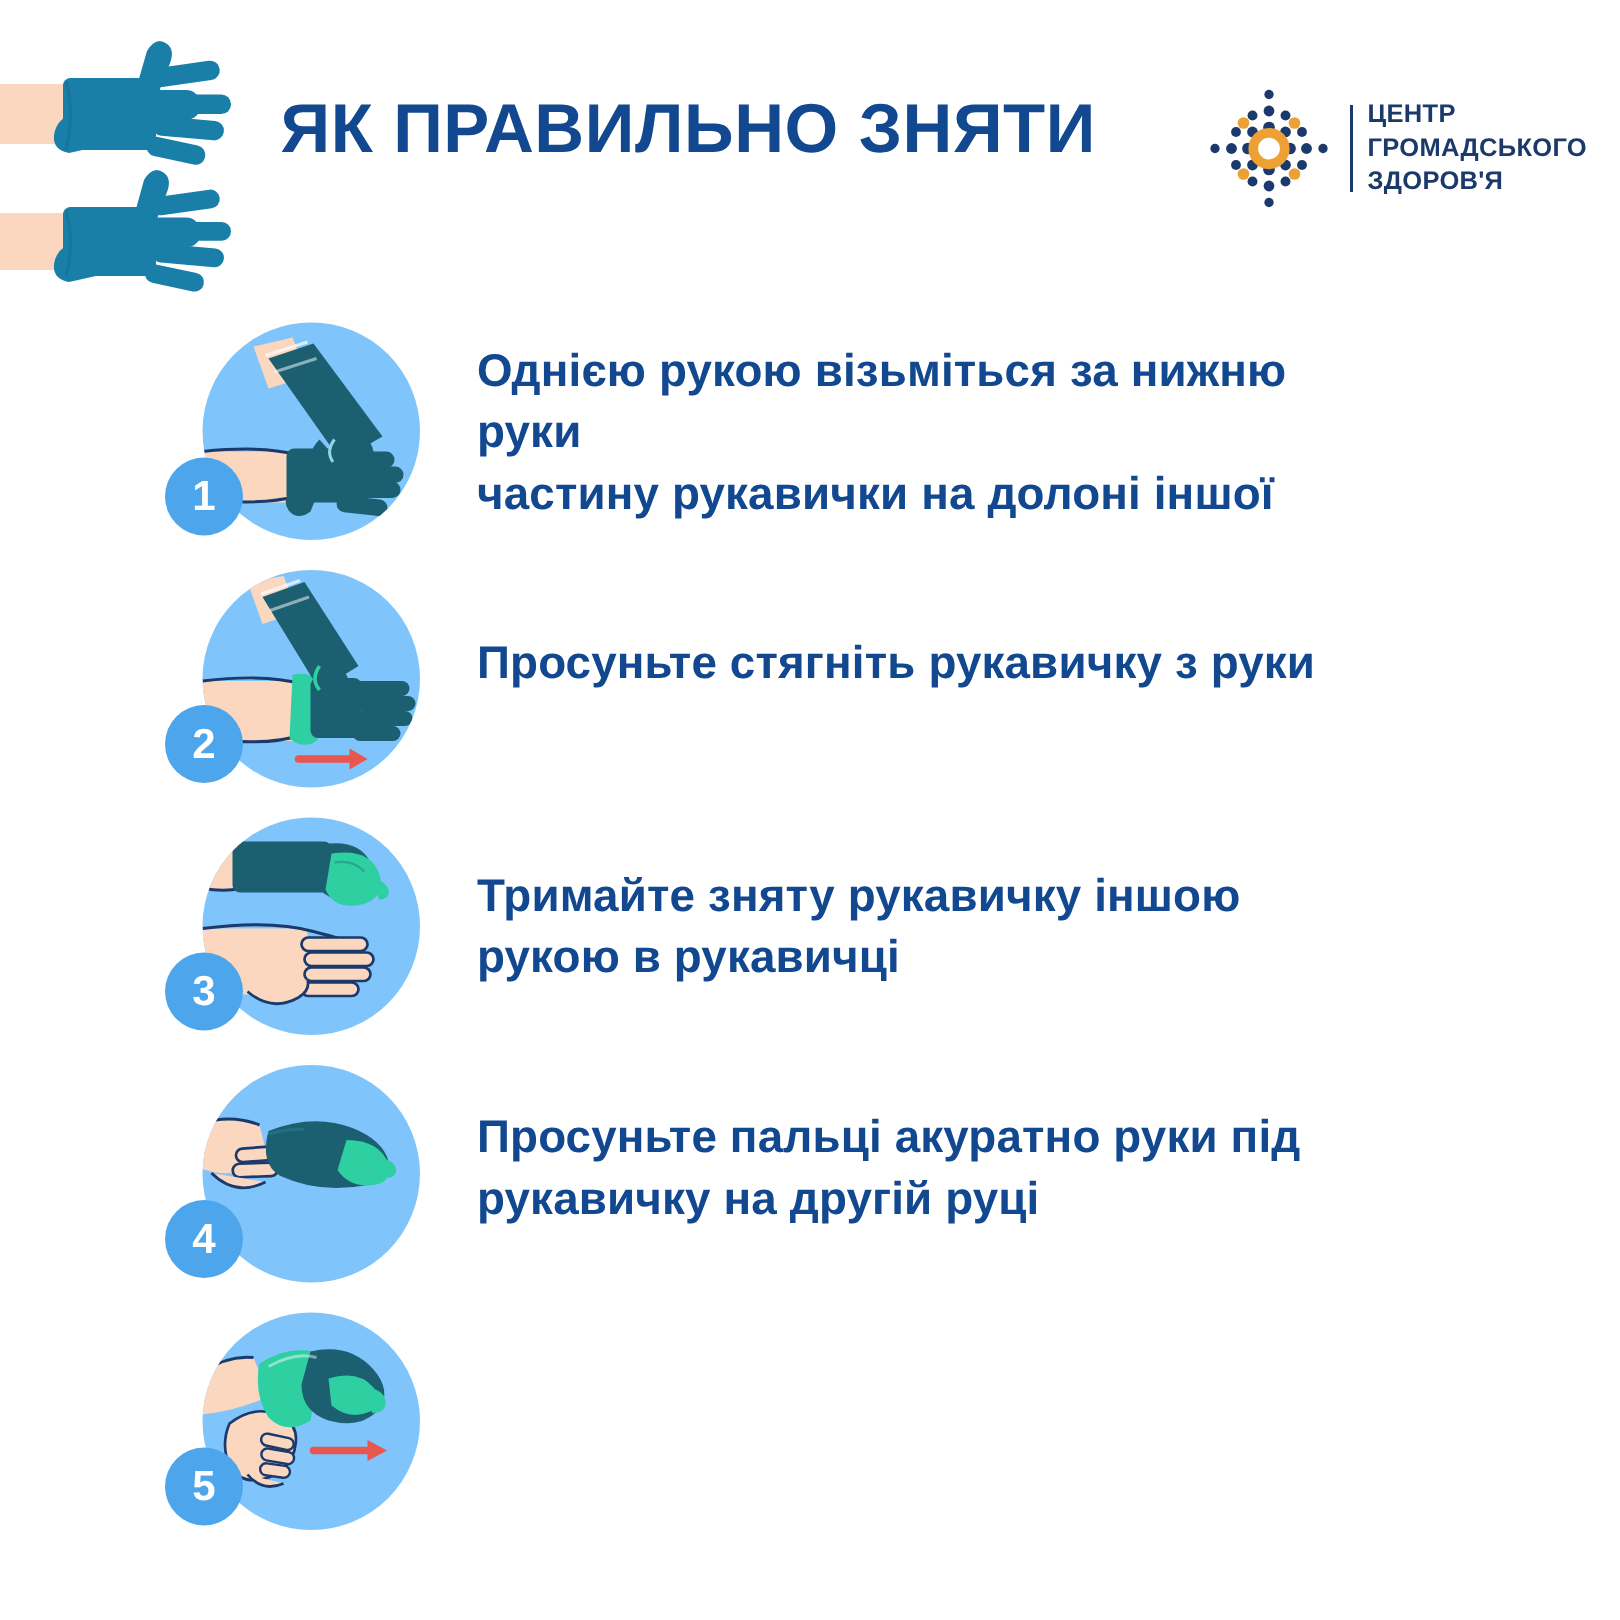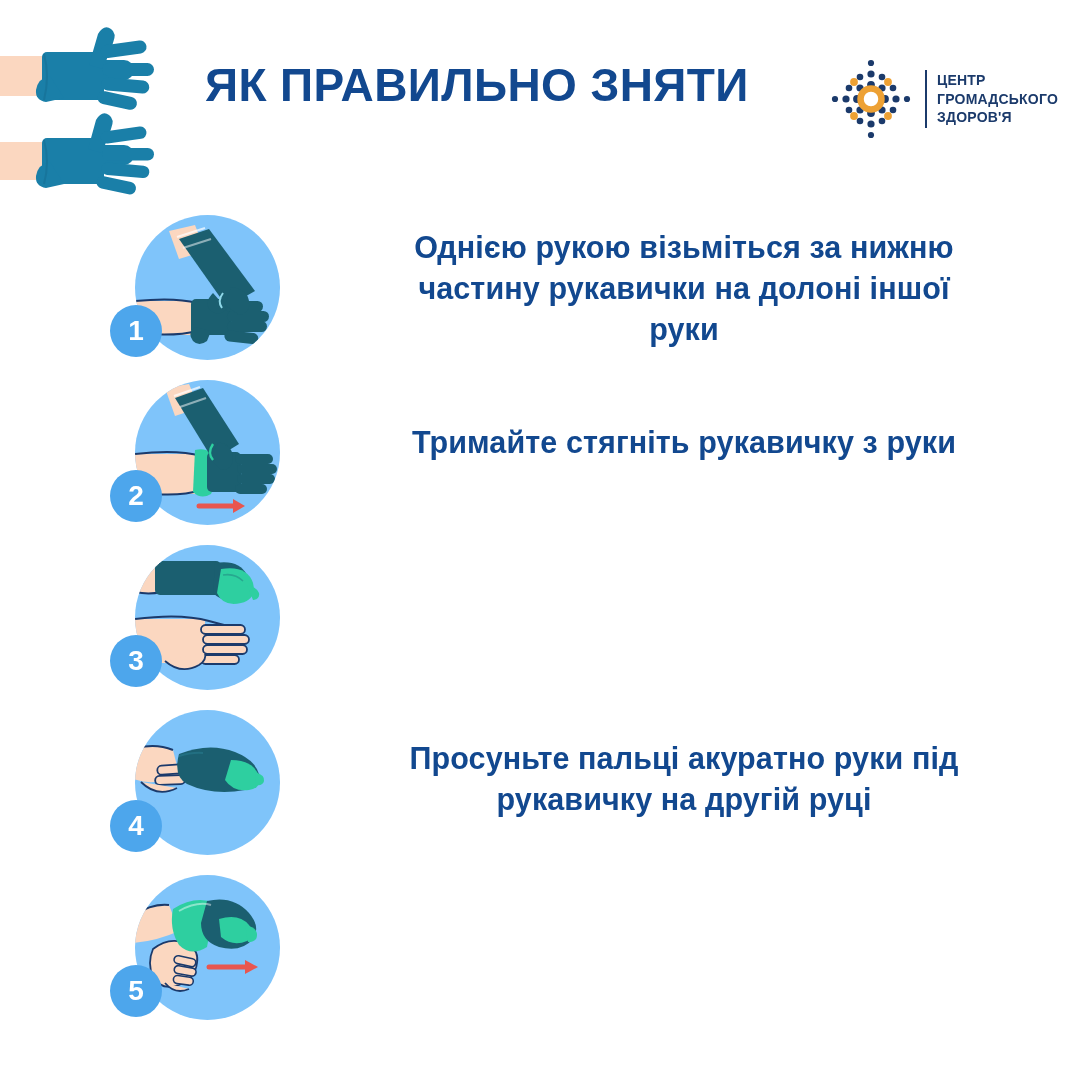--- a/index.html
+++ b/index.html
@@ -18,21 +18,21 @@
     top:0; left:0;
     width:1080px; height:205px;
   }
   .header-gloves {
     position:absolute;
     left:-8px; top:18px;
     width:200px; height:190px;
   }
   .header-title {
     position:absolute;
-    left:205px; top:56px;
+    left:187px; top:56px;
     width:580px;
     font-size:46px;
     font-weight:bold;
     line-height:1.30;
     letter-spacing:0.4px;
     color:#12488f;
     text-transform:uppercase;
   }
   .header-title .tline { display:block; white-space:nowrap; }
 
@@ -44,21 +44,21 @@
     align-items:center;
     gap:10px;
   }
   .logo-mark { width:88px; height:88px; flex:0 0 auto; }
   .logo-divider {
     width:2px; height:58px;
     background:#1b3a6b;
     flex:0 0 auto;
   }
   .logo-text {
-    font-size:14px;
+    font-size:17px;
     font-weight:bold;
     line-height:1.33;
     color:#1b3a6b;
     letter-spacing:0.2px;
     text-transform:uppercase;
     white-space:nowrap;
   }
 
   
   .steps {
@@ -103,21 +103,20 @@
   }
   .step-text {
     flex:1 1 auto;
     padding-left:18px;
     padding-right:30px;
     font-size:30.5px;
     font-weight:bold;
     line-height:1.34;
     color:#12488f;
     letter-spacing:0.1px;
-    text-align:center;
   }
   .step-text .tline { display:block; }
 
   
   .step-1 .step-text { padding-top:22px; }
   .step-2 .step-text { padding-top:52px; }
   .step-3 .step-text { padding-top:42px; }
   .step-4 .step-text { padding-top:38px; }
   .step-5 .step-text { padding-top:34px; }
 </style>
@@ -240,22 +239,22 @@
           </g>
           <path d="M42 22 l28 -9" stroke="#ffffff" stroke-width="2.2" opacity="0.7"></path>
           <path d="M48 33 l28 -9" stroke="#ffffff" stroke-width="2.2" opacity="0.5"></path>
           <path d="M88 78 q-6 8 -1 15" stroke="#8fd8e8" stroke-width="2" fill="none"></path>
         </svg>
       </div>
       <div class="step-badge">1</div>
     </div>
     <div class="step-text">
       <span class="tline">Однією рукою візьміться за нижню</span>
+      <span class="tline">руки</span>
       <span class="tline">частину рукавички на долоні іншої</span>
-      <span class="tline">руки</span>
     </div>
   </div>
 
   <div class="step step-2">
     <div class="step-figure">
       <div class="step-circle">
         <svg viewBox="0 0 145 145" width="145" height="145" aria-hidden="true">
 
           <path d="M0 74 h64 v40 H0 z" fill="#fbd7c0"></path>
           <path d="M0 74 q42 -5 66 2" stroke="#1b3a6b" stroke-width="2" fill="none"></path>
@@ -282,21 +281,21 @@
 
           <g>
             <line x1="64" y1="126" x2="100" y2="126" stroke="#e8564f" stroke-width="5" stroke-linecap="round"></line>
             <path d="M98 119 l12 7 l-12 7 z" fill="#e8564f"></path>
           </g>
         </svg>
       </div>
       <div class="step-badge">2</div>
     </div>
     <div class="step-text">
-      <span class="tline">Тримайте стягніть рукавичку з руки</span>
+      <span class="tline">Просуньте стягніть рукавичку з руки</span>
     </div>
   </div>
 
   <div class="step step-3">
     <div class="step-figure">
       <div class="step-circle">
         <svg viewBox="0 0 145 145" width="145" height="145" aria-hidden="true">
 
           <path d="M0 18 h24 v30 H0 z" fill="#fbd7c0"></path>
           <path d="M0 18 q14 -2 26 1" stroke="#1b3a6b" stroke-width="2" fill="none"></path>
@@ -316,20 +315,24 @@
             <rect x="66" y="80" width="44" height="9" rx="4.5"></rect>
             <rect x="68" y="90" width="46" height="9" rx="4.5"></rect>
             <rect x="68" y="100" width="44" height="9" rx="4.5"></rect>
             <rect x="66" y="110" width="38" height="9" rx="4.5"></rect>
           </g>
           <path d="M30 116 q16 14 34 4 q8 -5 6 -12" fill="#fbd7c0" stroke="#1b3a6b" stroke-width="1.8"></path>
         </svg>
       </div>
       <div class="step-badge">3</div>
     </div>
+    <div class="step-text">
+      <span class="tline">Тримайте зняту рукавичку іншою</span>
+      <span class="tline">рукою в рукавичці</span>
+    </div>
   </div>
 
   <div class="step step-4">
     <div class="step-figure">
       <div class="step-circle">
         <svg viewBox="0 0 145 145" width="145" height="145" aria-hidden="true">
 
           <path d="M-4 40 q22 -8 42 0 l6 24 q-24 14 -48 4 z" fill="#fbd7c0"></path>
           <path d="M-4 40 q22 -8 42 0" stroke="#1b3a6b" stroke-width="2" fill="none"></path>
           <g fill="#fbd7c0" stroke="#1b3a6b" stroke-width="1.8">

